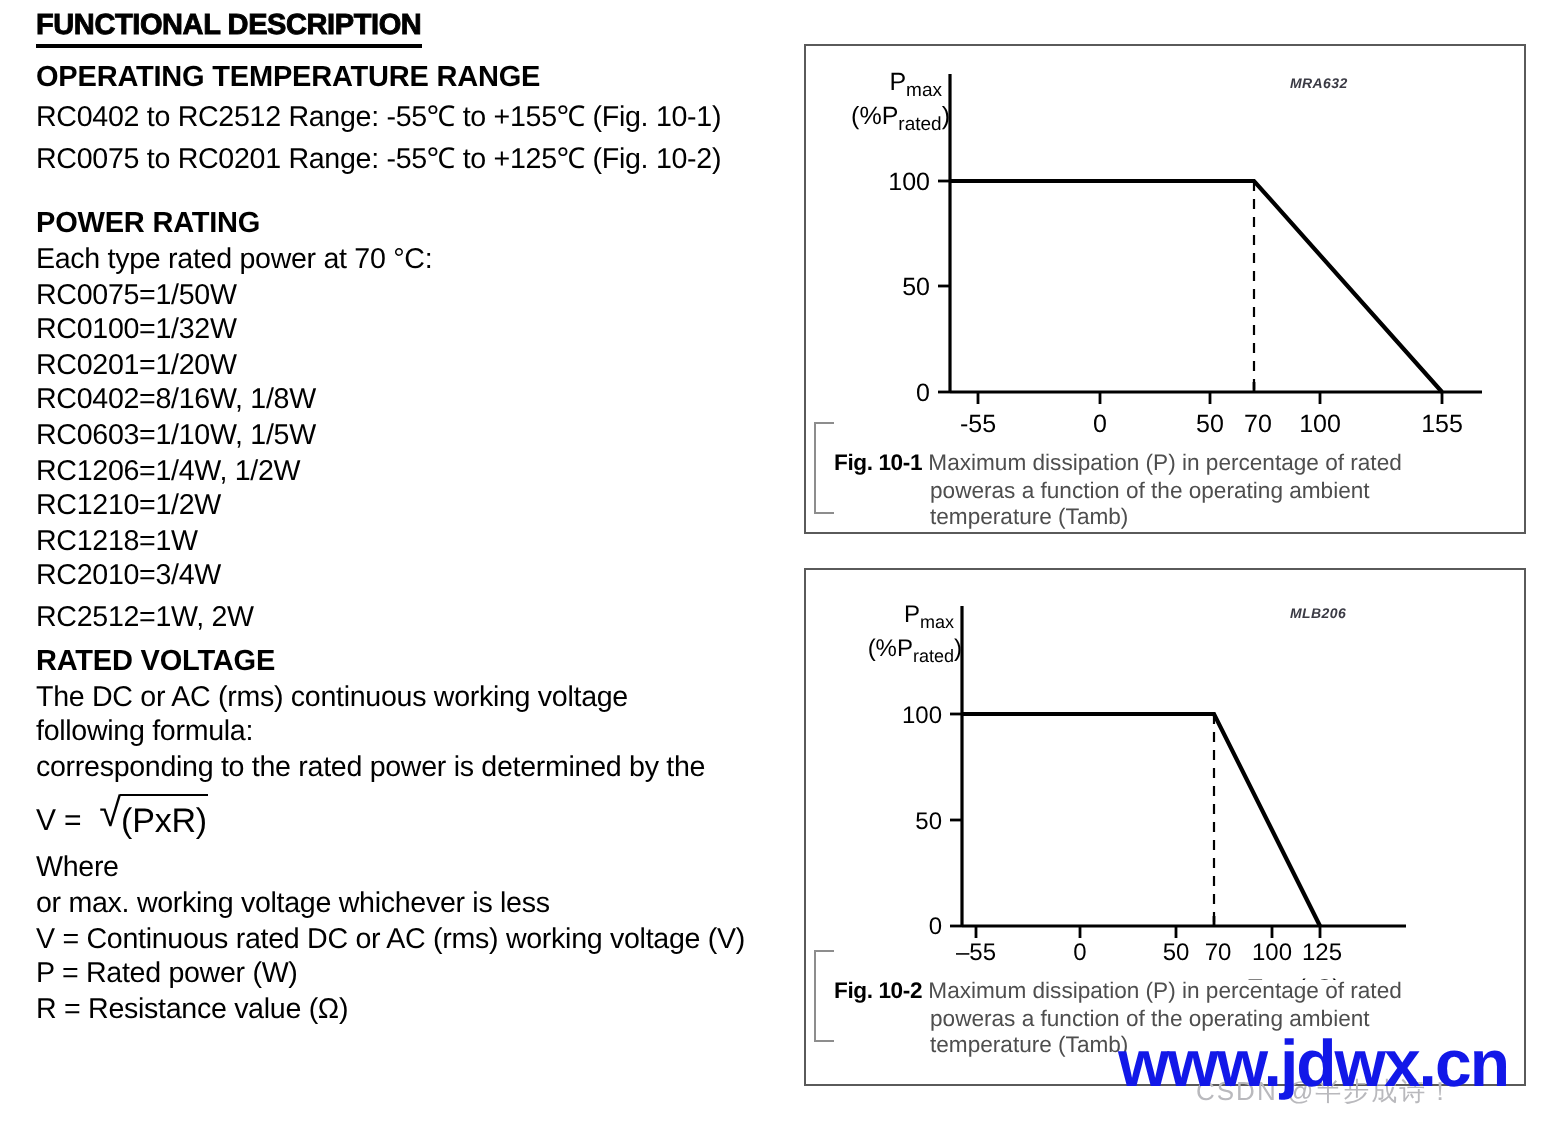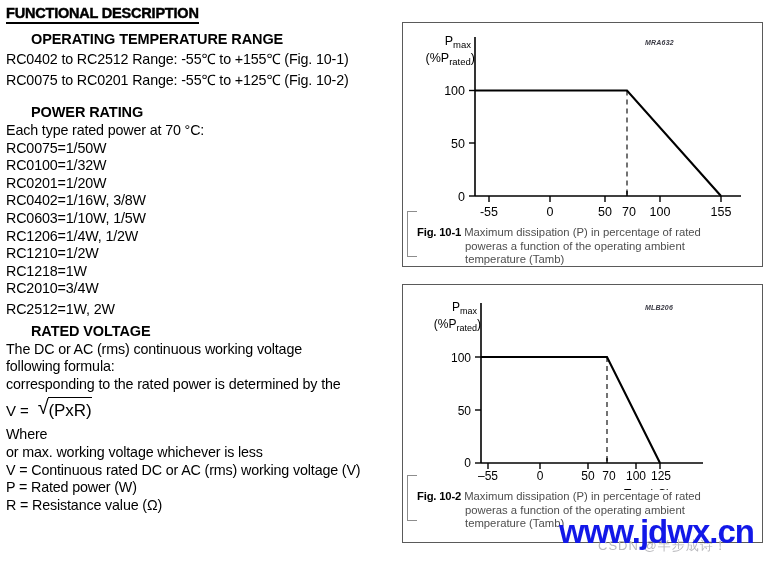--- a/index.html
+++ b/index.html
@@ -8,41 +8,40 @@
     width:783px;height:561px;
     background:#ffffff;
     font-family:"Liberation Sans", sans-serif;
     color:#000;
     overflow:hidden;
     position:relative;
   }
   .page{position:absolute;left:0;top:0;width:783px;height:561px;}
 
   
-  .left-col{position:absolute;left:6px;top:4px;width:380px;}
+  .left-col{position:absolute;left:18px;top:4px;width:380px;}
 
   .doc-title{
     font-size:14.5px;
     font-weight:bold;
     letter-spacing:-0.2px;
     display:inline-block;
     border-bottom:2px solid #000;
     padding-bottom:0px;
     line-height:17px;
     -webkit-text-stroke:0.45px #000;
     font-family:"Liberation Sans", sans-serif;
   }
 
   .sect-head{
     font-size:14.5px;
     font-weight:bold;
     margin-top:6px;
     line-height:19px;
     letter-spacing:-0.1px;
-    margin-left:25px;
   }
   .sect-head.tight{margin-top:3px;}
 
   .body-line{
     font-size:14.3px;
     line-height:21px;
     letter-spacing:-0.15px;
   }
   .body-line.compact{line-height:17.6px;}
   .gap-sm{height:6px;}
@@ -151,21 +150,21 @@
 
     <div class="gap-sm"></div>
 
     <div class="sect-head">POWER RATING</div>
 
     <div class="body-line compact">Each type rated power at 70 °C:</div>
 
     <div class="body-line compact">RC0075=1/50W</div>
     <div class="body-line compact">RC0100=1/32W</div>
     <div class="body-line compact">RC0201=1/20W</div>
-    <div class="body-line compact">RC0402=1/16W, 3/8W</div>
+    <div class="body-line compact">RC0402=8/16W, 1/8W</div>
     <div class="body-line compact">RC0603=1/10W, 1/5W</div>
     <div class="body-line compact">RC1206=1/4W, 1/2W</div>
     <div class="body-line compact">RC1210=1/2W</div>
     <div class="body-line compact">RC1218=1W</div>
     <div class="body-line compact">RC2010=3/4W</div>
     <div class="gap-xs"></div>
     <div class="body-line compact">RC2512=1W, 2W</div>
 
     <div class="sect-head tight">RATED VOLTAGE</div>
 

